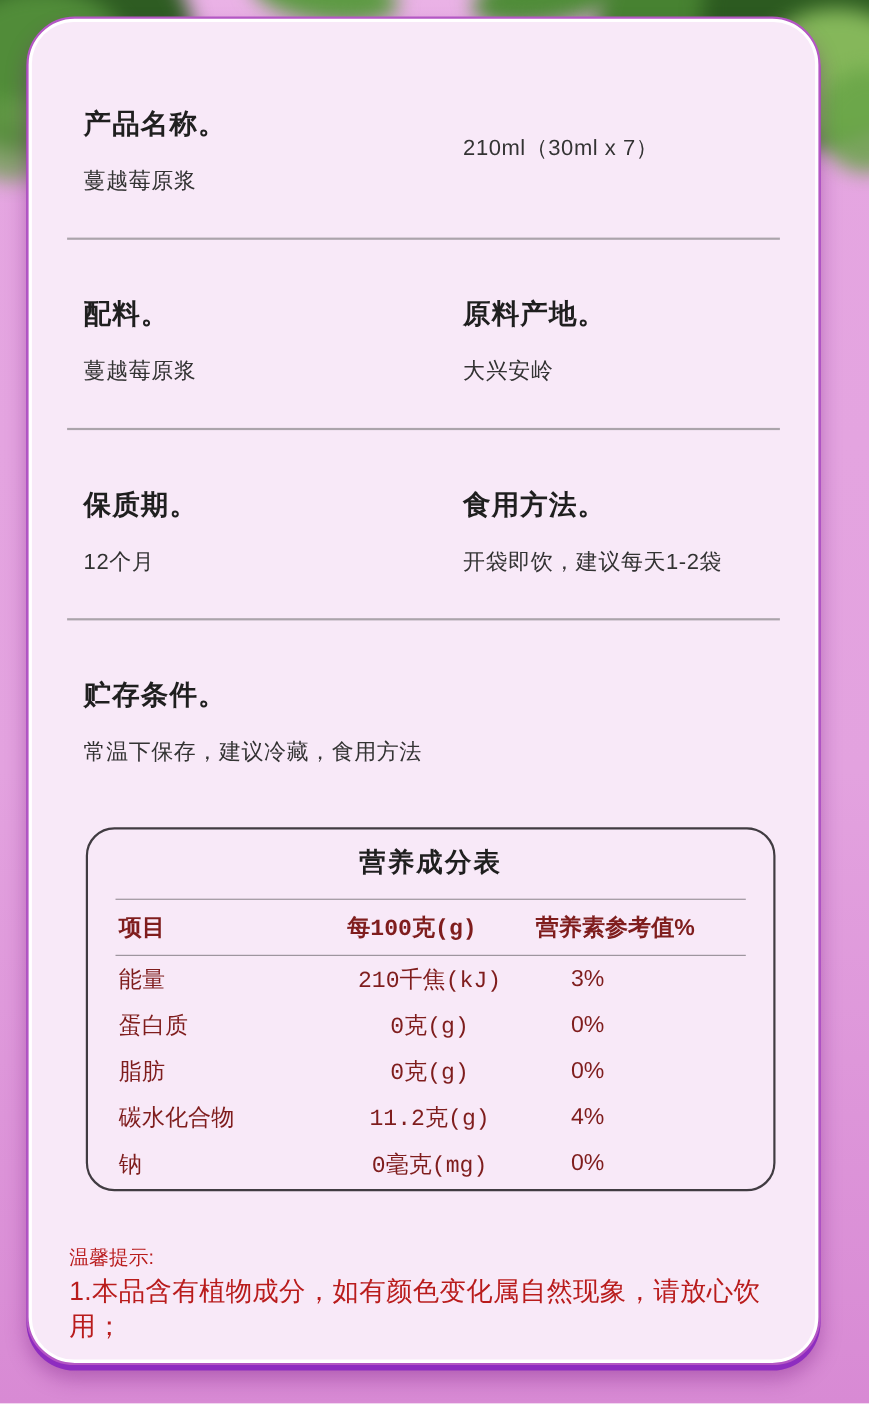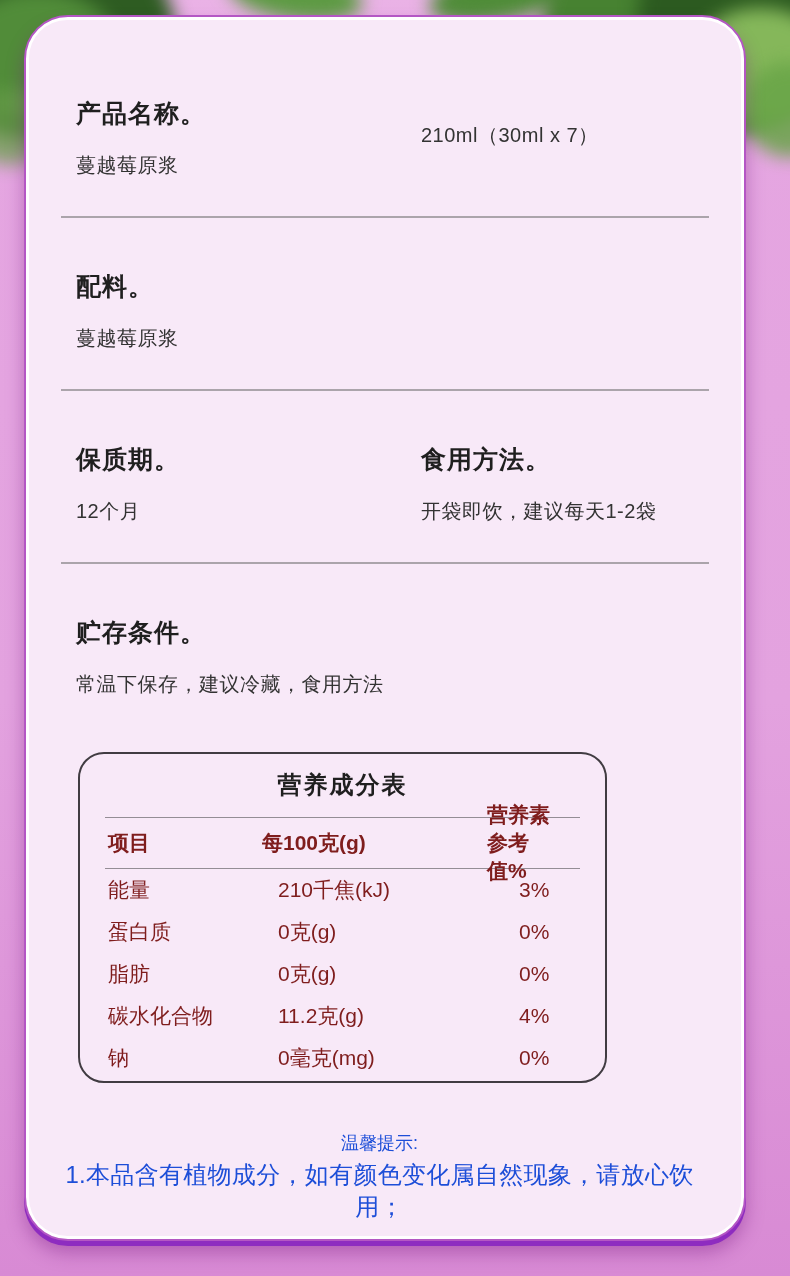--- a/index.html
+++ b/index.html
@@ -52,39 +52,39 @@
 
   .divider {
     border:none; border-top:2px solid #aba4ab; height:0;
     margin:37px -13px 0 -15px; 
   }
 
   .storage-block { margin-top:53px; }
 
   
   .ntable {
-    margin:54px 0 0 2px; width:529px;
+    margin:54px 0 0 2px; width:627px;
     border:2px solid #413c42; border-radius:26px;
     padding-top:16px; background:transparent;
   }
   .ntable-title {
     text-align:center; font-size:24px; font-weight:bold; color:#1f1f1f;
     letter-spacing:2px; line-height:30px;
   }
   .nline { border:none; border-top:1.5px solid #948d95; margin:17px 25px 0 25px; }
   .nrow { display:flex; align-items:center; }
   .nrow.header { height:50px; font-weight:bold; }
   .nrow.body { height:42px;gap:16px; }
   .ncell { font-size:21px; color:#7f1d1d; }
   .ncell.c1 { width:182px; padding-left:28px; text-align:left; flex:none; }
-  .ncell.c2 { width:225px; flex:none; }
+  .ncell.c2 { width:225px; text-align:center; flex:none;font-family:Liberation Mono, monospace; }
   .ncell.c3 { flex:1; text-align:left; padding-right:42px; }
   .nbody { padding-bottom:2px; }
 
-  .tips { margin:44px 0 0 -13px; color:#1d4ed8;text-align:center; }
+  .tips { margin:44px 0 0 -13px; color:#b91c1c; }
   .tips-title { font-size:18px; line-height:32px; }
   .tips-line { font-size:24px; line-height:32px; letter-spacing:.3px; }
 </style>
 </head>
 <body>
 
 <div class="page">
 
   <div class="leaf leaf-1"></div>
   <div class="leaf leaf-2"></div>
@@ -107,20 +107,24 @@
         <div class="col-right">
           <div class="field-value">210ml（30ml x 7）</div>
         </div>
       </div>
       <hr class="divider">
 
       <div class="pair-row after-divider">
         <div class="col-left">
           <div class="field-label">配料。</div>
           <div class="field-value">蔓越莓原浆</div>
+        </div>
+        <div class="col-right">
+          <div class="field-label">原料产地。</div>
+          <div class="field-value">大兴安岭</div>
         </div>
       </div>
       <hr class="divider">
 
       <div class="pair-row after-divider">
         <div class="col-left">
           <div class="field-label">保质期。</div>
           <div class="field-value">12个月</div>
         </div>
         <div class="col-right">

